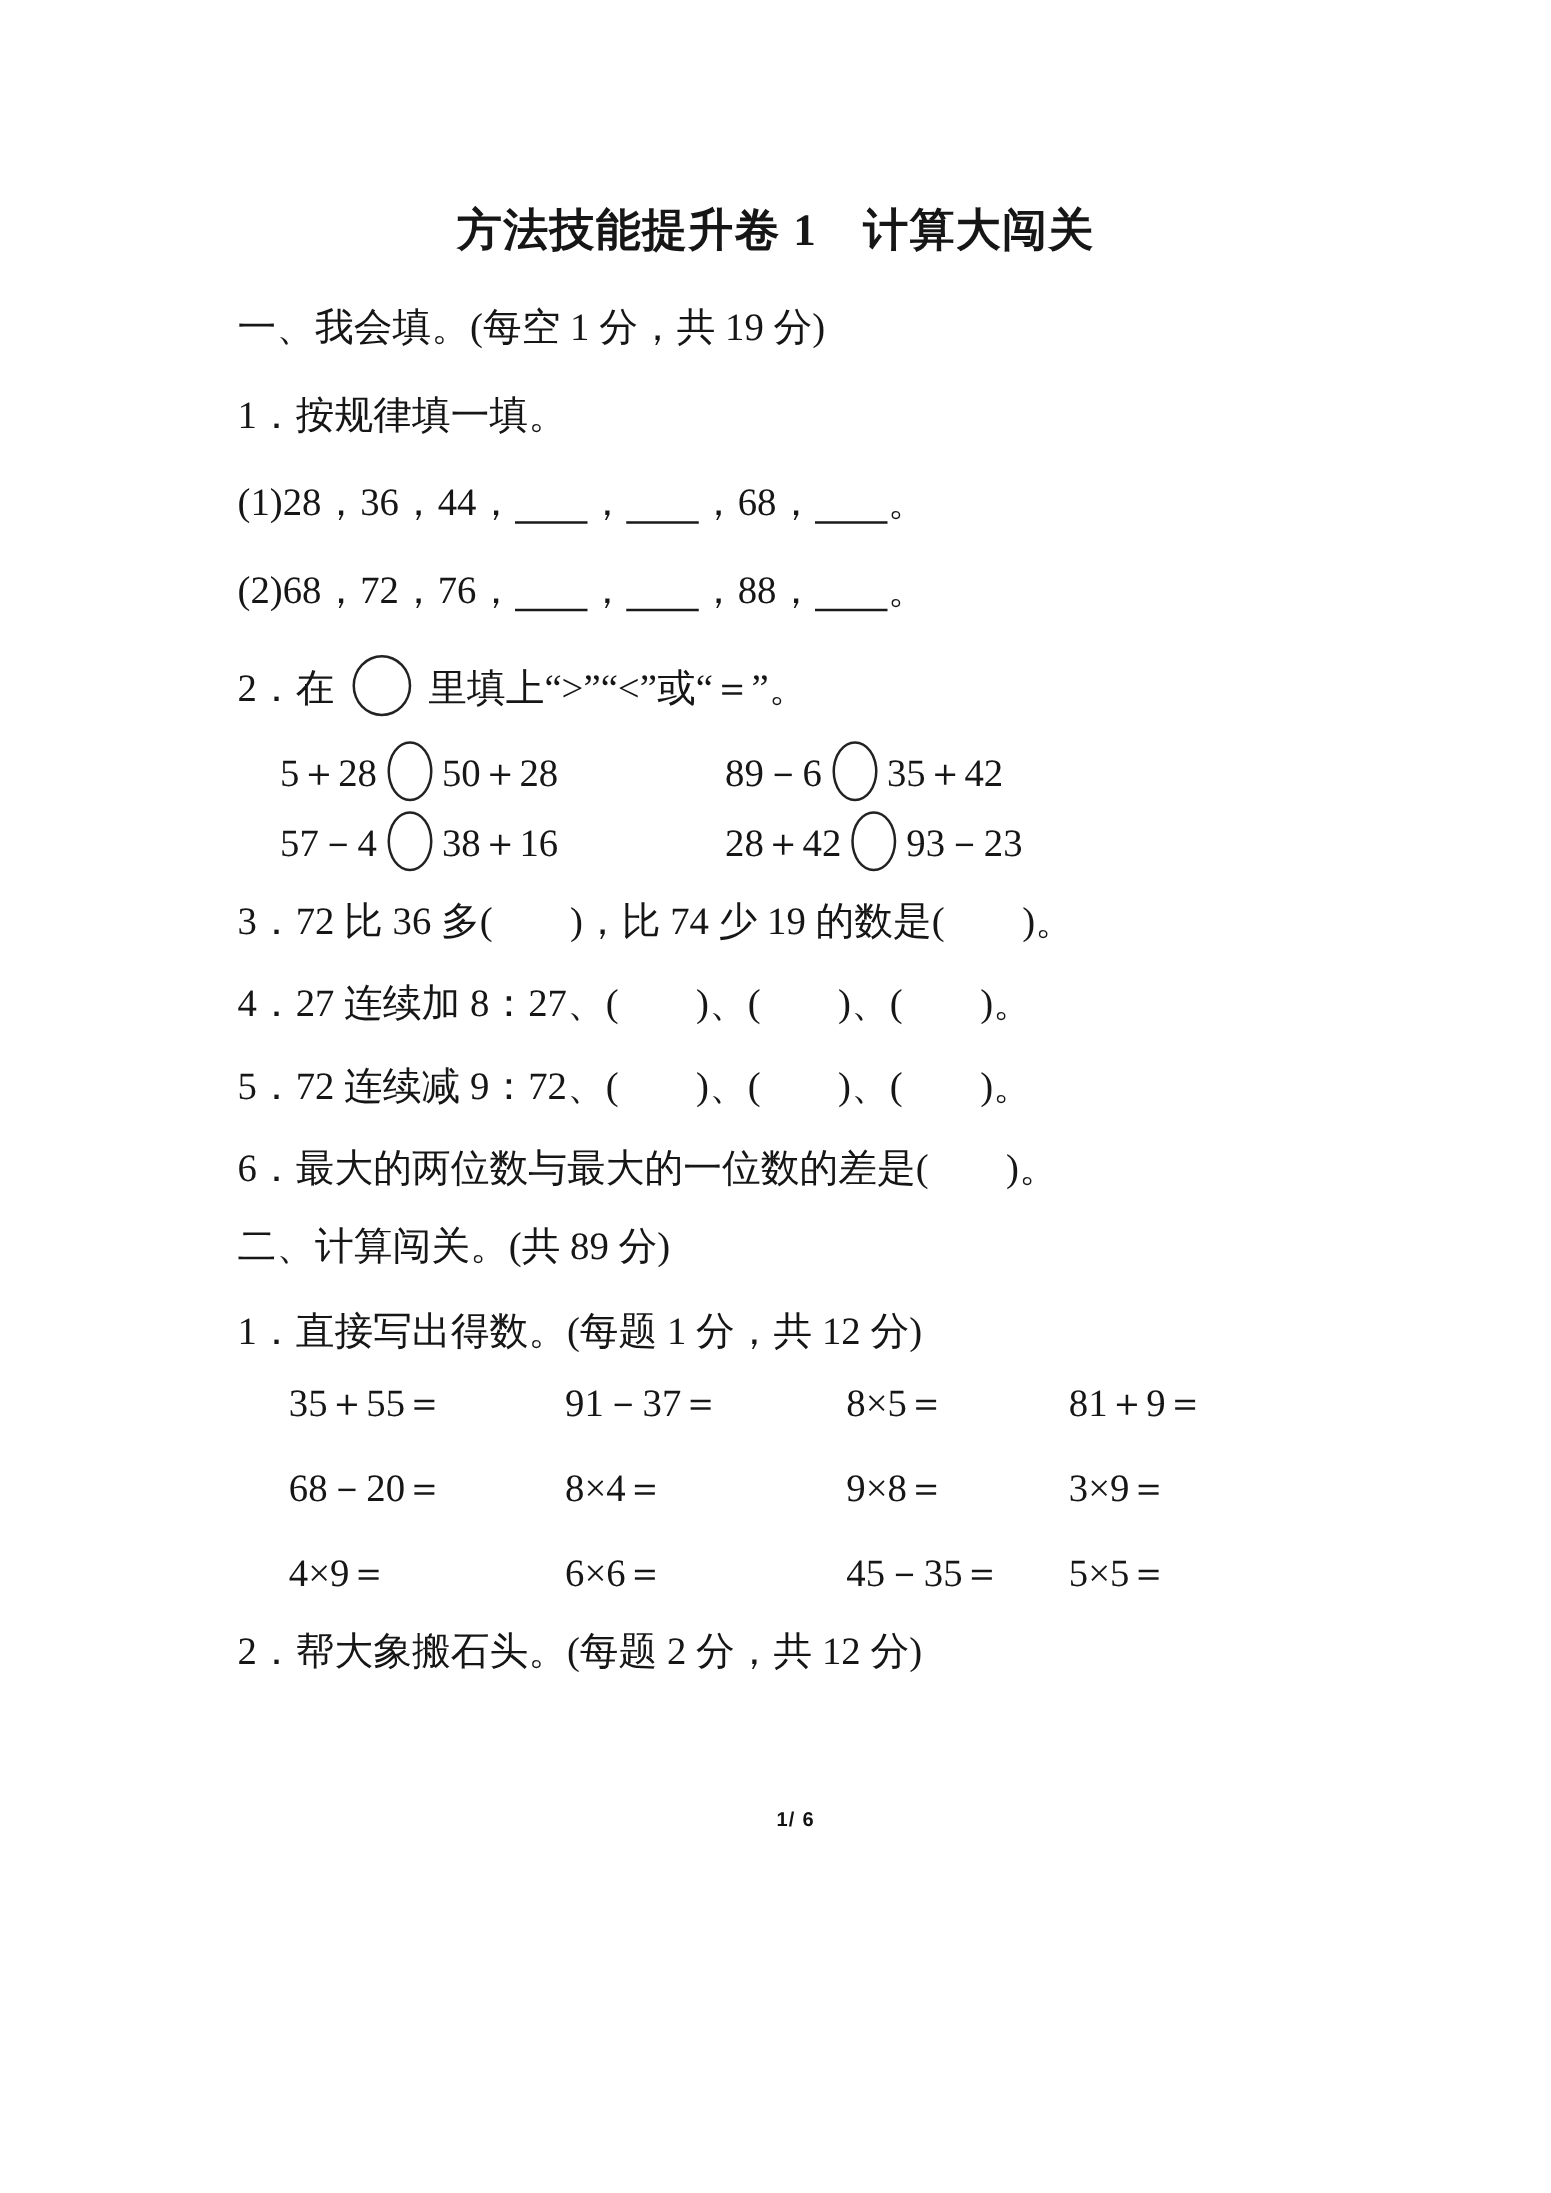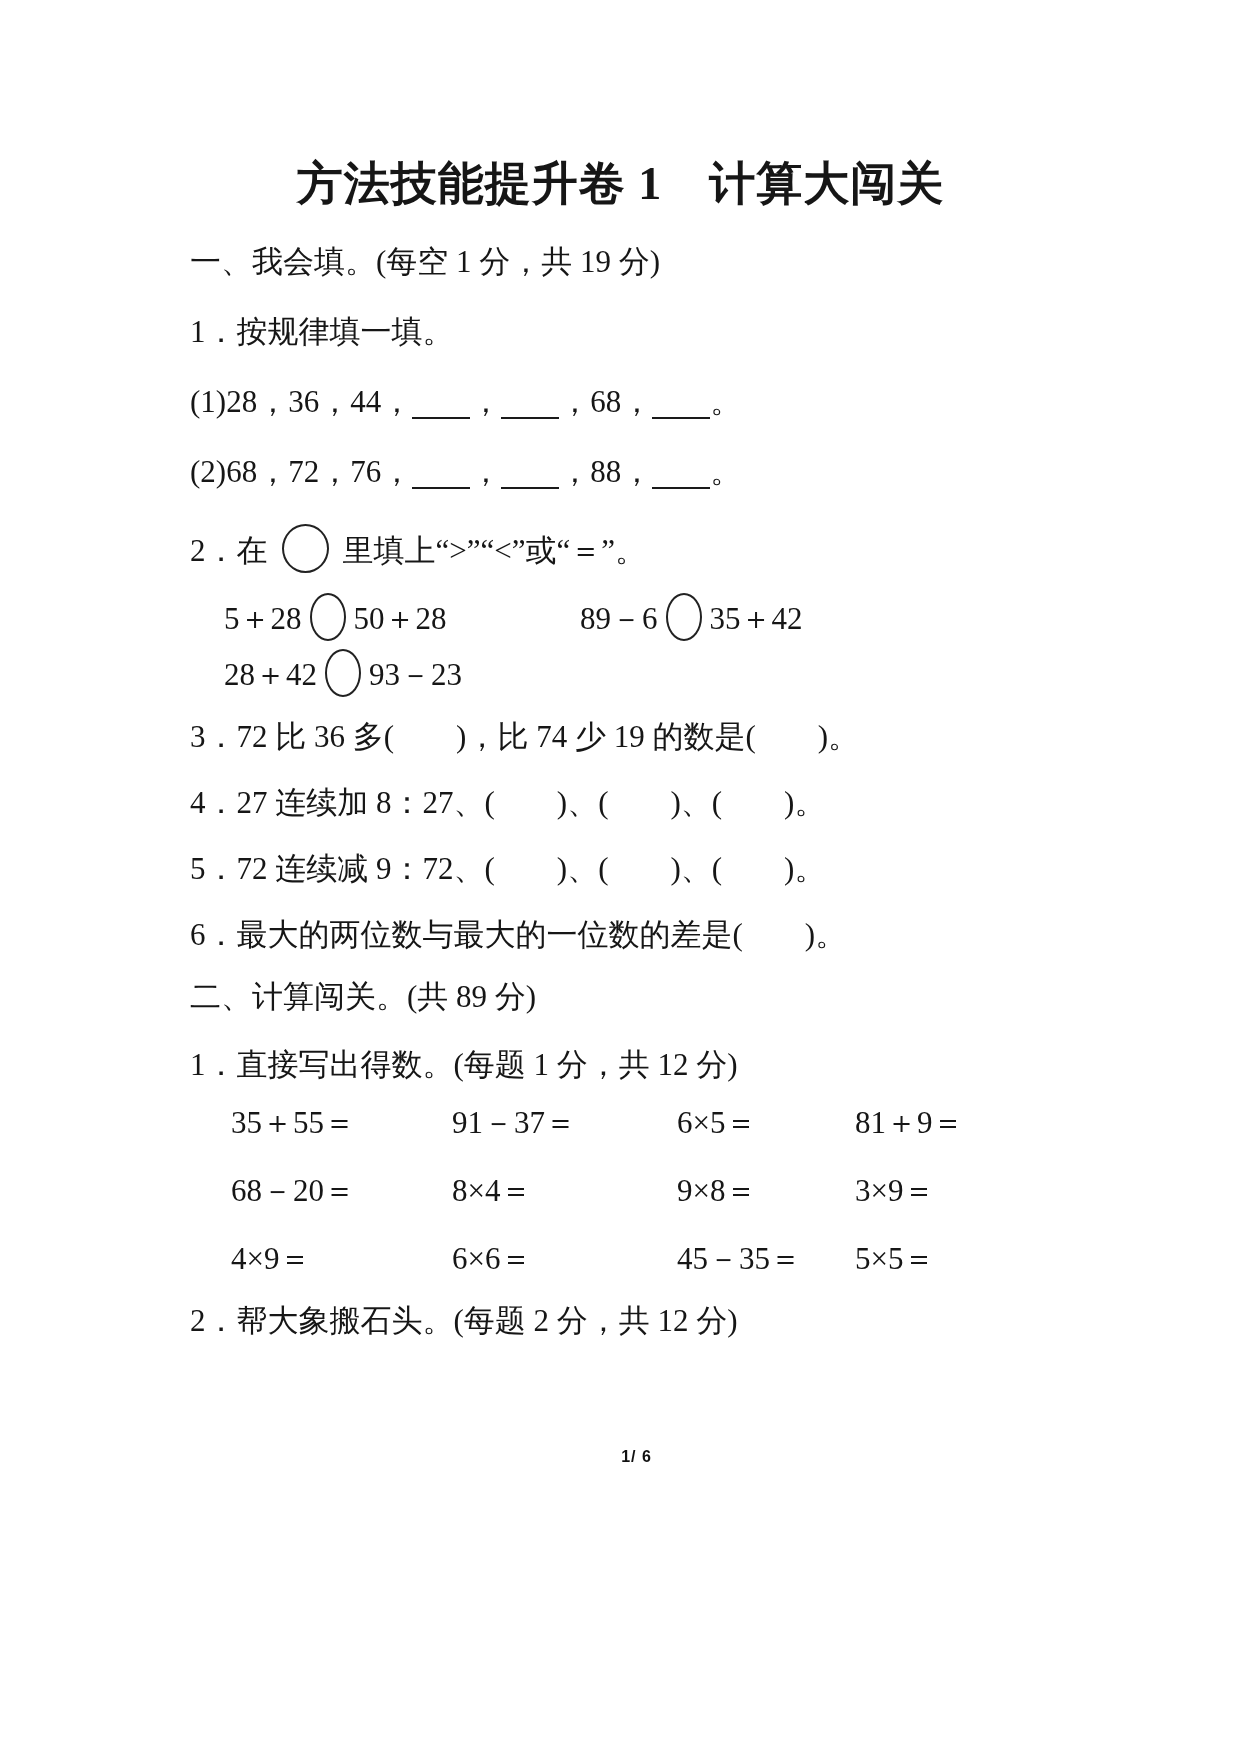--- a/index.html
+++ b/index.html
@@ -8,21 +8,21 @@
     width: 1241px;
     height: 1754px;
     margin: 0 auto;
     background: #ffffff;
     font-family: "Liberation Serif", "DejaVu Serif", serif;
     color: #161616;
     overflow: hidden;
   }
   .content { padding-top: 166px; }
   .title {
-    font-size: 46px;
+    font-size: 36px;
     line-height: 36px;
     font-weight: 700;
     text-align: center;
     letter-spacing: 1px;
     margin: 0 0 42px 0;
     white-space: pre-wrap;
     font-family: Liberation Serif, serif;
   }
   .line {
     font-size: 31px;
@@ -100,35 +100,36 @@
 
     <div class="line"><span>(1)28，36，44，</span><span class="blank"></span><span>，</span><span class="blank"></span><span>，68，</span><span class="blank"></span><span>。</span></div>
 
     <div class="line"><span>(2)68，72，76，</span><span class="blank"></span><span>，</span><span class="blank"></span><span>，88，</span><span class="blank"></span><span>。</span></div>
 
     <div class="line q2line"><span>2．在</span><span class="circle round"></span><span>里填上“&gt;”“&lt;”或“＝”。</span></div>
 
     <div class="comp-grid">
       <div class="comp-item"><span>5＋28</span><span class="circle"></span><span>50＋28</span></div>
       <div class="comp-item"><span>89－6</span><span class="circle"></span><span>35＋42</span></div>
+      <div class="comp-item"><span>57－4</span><span class="circle"></span><span>38＋16</span></div>
       <div class="comp-item"><span>28＋42</span><span class="circle"></span><span>93－23</span></div>
     </div>
 
     <div class="line" style="margin-bottom:30px">3．72 比 36 多(　　)，比 74 少 19 的数是(　　)。</div>
     <div class="line" style="margin-bottom:30px">4．27 连续加 8：27、(　　)、(　　)、(　　)。</div>
     <div class="line" style="margin-bottom:30px">5．72 连续减 9：72、(　　)、(　　)、(　　)。</div>
     <div class="line" style="margin-bottom:26px">6．最大的两位数与最大的一位数的差是(　　)。</div>
 
     <div class="line" style="margin-bottom:32px">二、计算闯关。(共 89 分)</div>
     <div class="line" style="margin-bottom:22px">1．直接写出得数。(每题 1 分，共 12 分)</div>
 
     <div class="calc-grid">
       <div class="calc-cell">35＋55＝</div>
       <div class="calc-cell">91－37＝</div>
-      <div class="calc-cell">6×5＝</div>
+      <div class="calc-cell">8×5＝</div>
       <div class="calc-cell">81＋9＝</div>
       <div class="calc-cell">68－20＝</div>
       <div class="calc-cell">8×4＝</div>
       <div class="calc-cell">9×8＝</div>
       <div class="calc-cell">3×9＝</div>
       <div class="calc-cell">4×9＝</div>
       <div class="calc-cell">6×6＝</div>
       <div class="calc-cell">45－35＝</div>
       <div class="calc-cell">5×5＝</div>
     </div>

